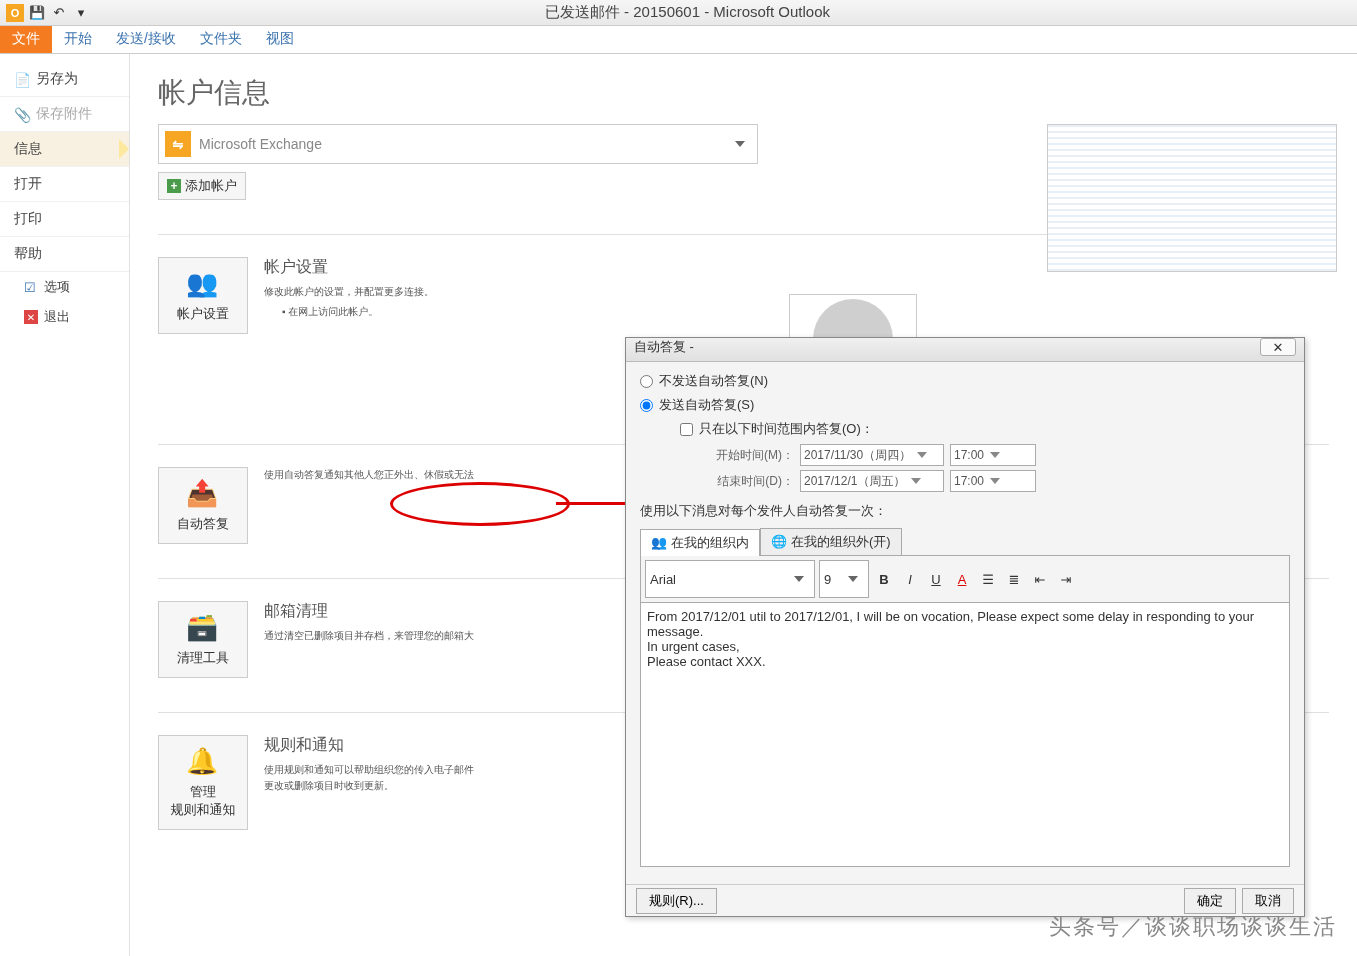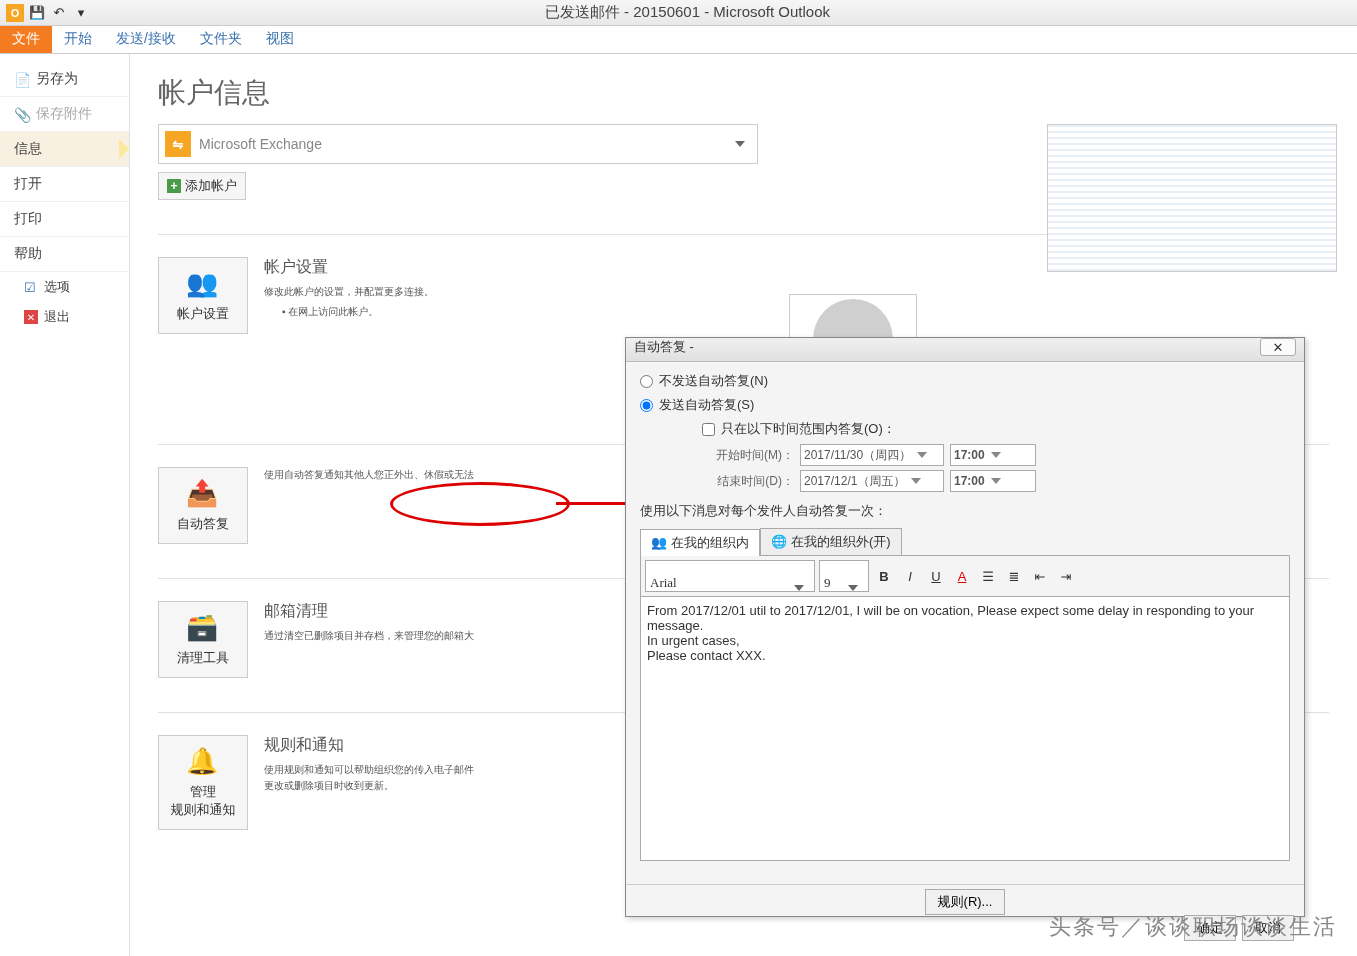--- a/index.html
+++ b/index.html
@@ -41,39 +41,39 @@
 .red-oval { position: absolute; border: 3px solid #d00; border-radius: 50%; width: 180px; height: 44px; left: 260px; top: 428px; pointer-events: none; }
 .red-line { position: absolute; height: 3px; background: #d00; left: 426px; top: 448px; width: 296px; }
 .red-arrow { position: absolute; left: 718px; top: 442px; width: 0; height: 0; border-left: 12px solid #d00; border-top: 7px solid transparent; border-bottom: 7px solid transparent; }
 
 
 .dialog { position: absolute; left: 625px; top: 337px; width: 680px; height: 580px; background: #f4f4f4; border: 1px solid #888; box-shadow: 2px 2px 6px rgba(0,0,0,0.2); z-index: 10; }
 .dialog-titlebar { height: 24px; background: linear-gradient(#f0f0f0,#e0e0e0); border-bottom: 1px solid #bbb; display: flex; padding: 0 8px; font-size: 13px; }
 .dialog-close { margin-left: auto; width: 36px; height: 18px; border: 1px solid #aaa; border-radius: 3px; display: flex; align-items: center; justify-content: center; background: #fafafa; cursor: pointer; }
 .dialog-body { padding: 10px 14px; height: calc(100% - 56px); overflow: hidden; }
 .radio-row, .check-row { display: flex; align-items: center; gap: 6px; margin-bottom: 6px; font-size: 13px; }
-.check-row { margin-left: 62px; }
+.check-row { margin-left: 40px; }
 .time-row { display: flex; align-items: center; gap: 6px; margin-left: 54px; margin-bottom: 4px; font-size: 12px; color: #666; }
 .time-label { width: 100px; text-align: right; }
 .combo { border: 1px solid #aaa; background: #fff; display: flex; align-items: center; padding: 1px 3px; height: 22px; font-size: 12px; color: #555; }
 .combo .dropdown-caret { margin-left: 6px; border-top-color: #888; }
 .combo.date { width: 144px; }
-.combo.time { width: 86px; font-weight: bold; }
+.combo.time { width: 86px; }
 .use-label { margin-top: 10px; font-size: 13px; }
 .tab-strip { display: flex; margin-top: 8px; border-bottom: 1px solid #aaa; }
 .tab { border: 1px solid #aaa; border-bottom: none; padding: 4px 10px; background: #eee; display: flex; align-items: center; gap: 4px; font-size: 13px; cursor: pointer; }
 .tab.active { background: #fff; position: relative; top: 1px; }
 .tab-icon { width: 16px; height: 16px; }
 .toolbar { border: 1px solid #aaa; border-top: none; background: #f4f4f4; padding: 4px; display: flex; align-items: center; gap: 4px; }
-.font-combo { border: 1px solid #aaa; background: #fff; height: 32px; padding: 0 4px; display: flex; align-items: flex-end; font-size: 13px; font-family: Liberation Serif, serif; }
+.font-combo { border: 1px solid #aaa; background: #fff; height: 38px; padding: 0 4px; display: flex; align-items: center; font-size: 13px; }
 .font-combo.name { width: 170px; }
 .font-combo.size { width: 50px; justify-content: space-between; }
 .tb-btn { width: 22px; height: 22px; display: flex; align-items: center; justify-content: center; font-size: 13px; cursor: pointer; }
 .editor { border: 1px solid #aaa; border-top: none; background: #fff; height: 264px; padding: 6px; font-size: 13px; font-family: Arial; overflow: auto; }
-.dialog-footer { height: 32px; border-top: 1px solid #ccc; padding: 4px 10px; display: flex; align-items: center; flex-direction: column; }
+.dialog-footer { height: 32px; border-top: 1px solid #ccc; padding: 4px 10px; display: flex; align-items: center; }
 .footer-btn { border: 1px solid #aaa; background: #f0f0f0; padding: 3px 12px; font-size: 13px; cursor: pointer; }
 .footer-right { margin-left: auto; display: flex; gap: 6px; }
 .watermark { position: absolute; right: 20px; bottom: 14px; font-size: 22px; color: #888; font-family: "Microsoft YaHei"; letter-spacing: 2px; z-index: 20; }
 </style>
 </head>
 <body>
 
 <div class="titlebar">
   <div class="qat">
     <span class="qat-btn" style="background:#f6a623;color:#fff;font-weight:bold;font-size:11px;">O</span>

